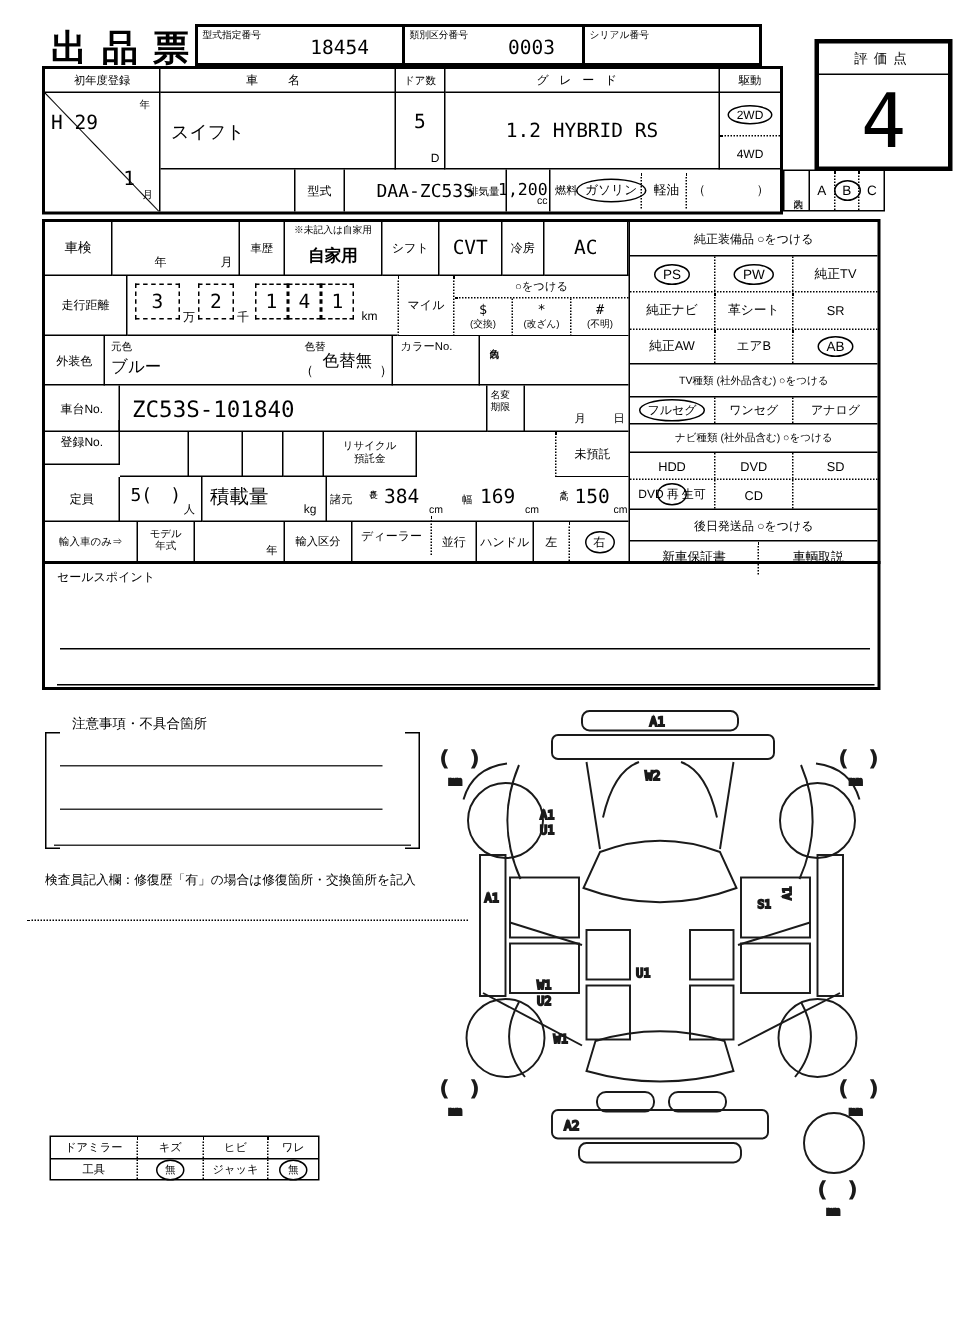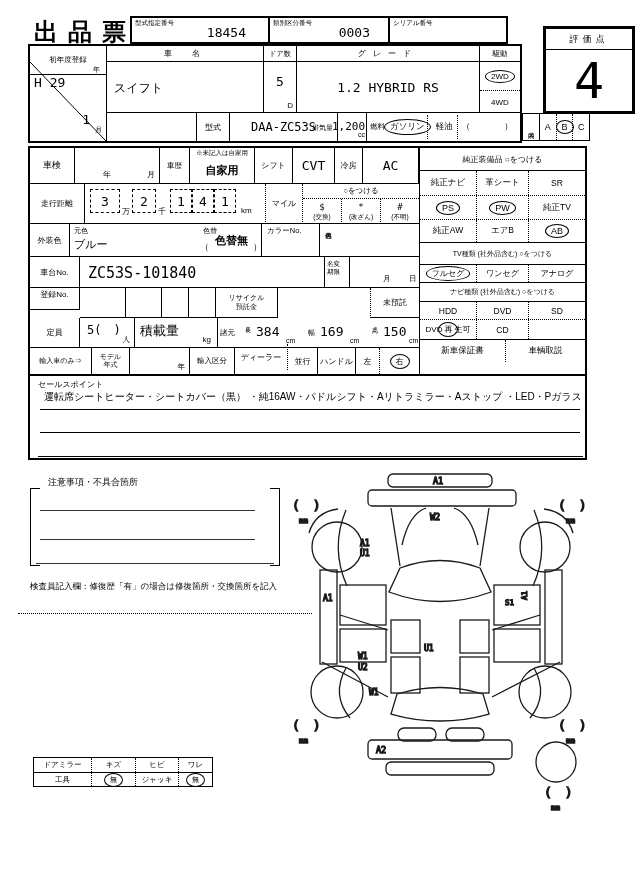--- a/index.html
+++ b/index.html
@@ -56,21 +56,21 @@
     <div class="c bld" style="flex:1;font-size:9px">
         <span class="circ circ2">B</span>
       </div>
     <div class="c bld" style="flex:1;font-size:9px">
         <span>C</span>
       </div>
   </div>
 
   <div class="a b2" style="left:28px;top:44px;width:494px;height:99px">
 
-    <div class="a br bb c" style="left:0;top:0;width:77px;height:29px;font-size:7.5px">初年度登録</div>
+    <div class="a br bb c" style="left:0;top:0;width:77px;height:16px;font-size:7.5px">初年度登録</div>
     <div class="a br bb c" style="left:77px;top:0;width:157px;height:16px;font-size:8px;letter-spacing:6px">車　名</div>
     <div class="a br bb c" style="left:234px;top:0;width:33px;height:16px;font-size:7px">ドア数</div>
     <div class="a br bb c" style="left:267px;top:0;width:183px;height:16px;font-size:8px;letter-spacing:7px">グレード</div>
     <div class="a bb c" style="left:450px;top:0;width:40px;height:16px;font-size:7.5px">駆動</div>
 
     <div class="a br" style="left:0;top:16px;width:77px;height:79px;background:linear-gradient(to right top,transparent calc(50% - 0.7px),#000 50%,transparent calc(50% + 0.7px))">
       <span class="a" style="right:6px;top:3px;font-size:7px">年</span>
       <span class="a mono" style="left:4px;top:13px;font-size:13px">H 29</span>
       <span class="a mono" style="right:16px;bottom:14px;font-size:13px">1</span>
       <span class="a" style="right:4px;bottom:6px;font-size:7px">月</span>
@@ -154,21 +154,21 @@
             <span style="font-size:6.5px">(不明)</span>
           </div>
       </div>
     </div>
 
     <div class="a br bb c" style="left:0;top:76px;width:40px;height:33px;font-size:8px">外装色</div>
     <div class="a br bb" style="left:40px;top:76px;width:192px;height:33px">
       <span class="a" style="left:4px;top:2px;font-size:7px">元色</span>
       <span class="a mono" style="left:4px;top:13px;font-size:11px">ブルー</span>
       <span class="a" style="left:133px;top:2px;font-size:7px">色替</span>
-      <span class="a" style="left:145px;top:9px;font-size:11px;font-weight:bold">色替無</span>
+      <span class="a" style="left:145px;top:9px;font-size:11px;font-weight:normal">色替無</span>
       <span class="a" style="left:130px;top:17px;font-size:9px">（</span>
       <span class="a" style="left:183px;top:17px;font-size:9px">）</span>
     </div>
     <div class="a br bb" style="left:232px;top:76px;width:58px;height:33px">
       <span class="a" style="left:5px;top:2px;font-size:7.5px">カラーNo.</span>
     </div>
     <div class="a bb" style="left:290px;top:76px;width:99px;height:33px">
       <span class="v a" style="left:5px;top:3px;font-size:6.5px">内装色</span>
     </div>
 
@@ -230,40 +230,40 @@
     <div class="a brd c" style="left:205px;top:196px;width:53px;height:26px;font-size:8px">ディーラー</div>
     <div class="a br c" style="left:258px;top:200px;width:30px;height:26px;font-size:8px">並行</div>
     <div class="a br c" style="left:288px;top:200px;width:38px;height:26px;font-size:8px">ハンドル</div>
     <div class="a brd c" style="left:326px;top:200px;width:24px;height:26px;font-size:8px">左</div>
     <div class="a c" style="left:350px;top:200px;width:39px;height:26px;font-size:8px">
         <span class="circ">右</span>
       </div>
 
     <div class="a bl" style="left:389px;top:0;width:166px;height:226px">
       <div class="c bb" style="height:22px;font-size:8px">純正装備品 ○をつける</div>
+      <div class="bbd" style="display:flex;height:23px">
+        <div class="c" style="width:56px">
+            <span class="circ" style="font-size:9px">PS</span>
+          </div>
+        <div class="c bld" style="width:51px">
+            <span class="circ" style="font-size:9px">PW</span>
+          </div>
+        <div class="c bld" style="flex:1;font-size:8.5px">
+            <span>純正TV</span>
+          </div>
+      </div>
       <div class="bbd" style="display:flex;height:24px">
         <div class="c" style="width:56px;font-size:8.5px">
             <span>純正ナビ</span>
           </div>
         <div class="c bld" style="width:51px;font-size:8.5px">
             <span>革シート</span>
           </div>
         <div class="c bld" style="flex:1;font-size:8.5px">
             <span>SR</span>
-          </div>
-      </div>
-      <div class="bbd" style="display:flex;height:23px">
-        <div class="c" style="width:56px">
-            <span class="circ" style="font-size:9px">PS</span>
-          </div>
-        <div class="c bld" style="width:51px">
-            <span class="circ" style="font-size:9px">PW</span>
-          </div>
-        <div class="c bld" style="flex:1;font-size:8.5px">
-            <span>純正TV</span>
           </div>
       </div>
       <div class="bb" style="display:flex;height:22px">
         <div class="c" style="width:56px;font-size:8.5px">
             <span>純正AW</span>
           </div>
         <div class="c bld" style="width:51px;font-size:8.5px">
             <span>エアB</span>
           </div>
         <div class="c bld" style="flex:1;font-size:9px">
@@ -298,36 +298,34 @@
         <div class="c" style="width:56px;font-size:8px;white-space:nowrap">
           <span>DVD</span>
             <span class="circ">再</span>
             <span>生可</span>
         </div>
         <div class="c bld" style="width:51px;font-size:8.5px">
             <span>CD</span>
           </div>
         <div class="c bld" style="flex:1"></div>
       </div>
+      <div class="c bb" style="height:20px;font-size:8px">後日発送品 ○をつける</div>
       <div style="display:flex;height:22px">
         <div class="c" style="width:85px;font-size:8.5px">
             <span>新車保証書</span>
           </div>
         <div class="c bld" style="flex:1;font-size:8.5px">
             <span>車輌取説</span>
           </div>
       </div>
     </div>
   </div>
 
   <div class="a b2" style="left:28px;top:374px;width:559px;height:86px">
     <span class="a" style="left:8px;top:3px;font-size:8px">セールスポイント</span>
-    <div class="a" style="left:10px;top:14px;width:540px;height:20px;border-bottom:1px solid #000;font-size:10px;white-space:nowrap;overflow:hidden">
-      <span style="margin-left:4px">運転席シートヒーター・シートカバー（黒） ・純16AW・パドルシフト・Aリトラミラー・Aストップ ・LED・Pガラス</span>
-    </div>
     <div class="a" style="left:10px;top:56px;width:540px;height:0;border-top:1px solid #000"></div>
     <div class="a" style="left:8px;top:80px;width:545px;height:0;border-top:1px solid #000"></div>
   </div>
 
   <span class="a" style="left:48px;top:476px;font-size:9px">注意事項・不具合箇所</span>
   <div class="a" style="left:30px;top:488px;width:10px;height:78px;border-left:1.5px solid #000;border-top:1.5px solid #000;border-bottom:1.5px solid #000"></div>
   <div class="a" style="left:270px;top:488px;width:10px;height:78px;border-right:1.5px solid #000;border-top:1.5px solid #000;border-bottom:1.5px solid #000"></div>
   <div class="a" style="left:40px;top:510px;width:215px;border-top:1px solid #333"></div>
   <div class="a" style="left:40px;top:539px;width:215px;border-top:1px solid #333"></div>
   <div class="a" style="left:36px;top:563px;width:238px;border-top:1px solid #333"></div>

